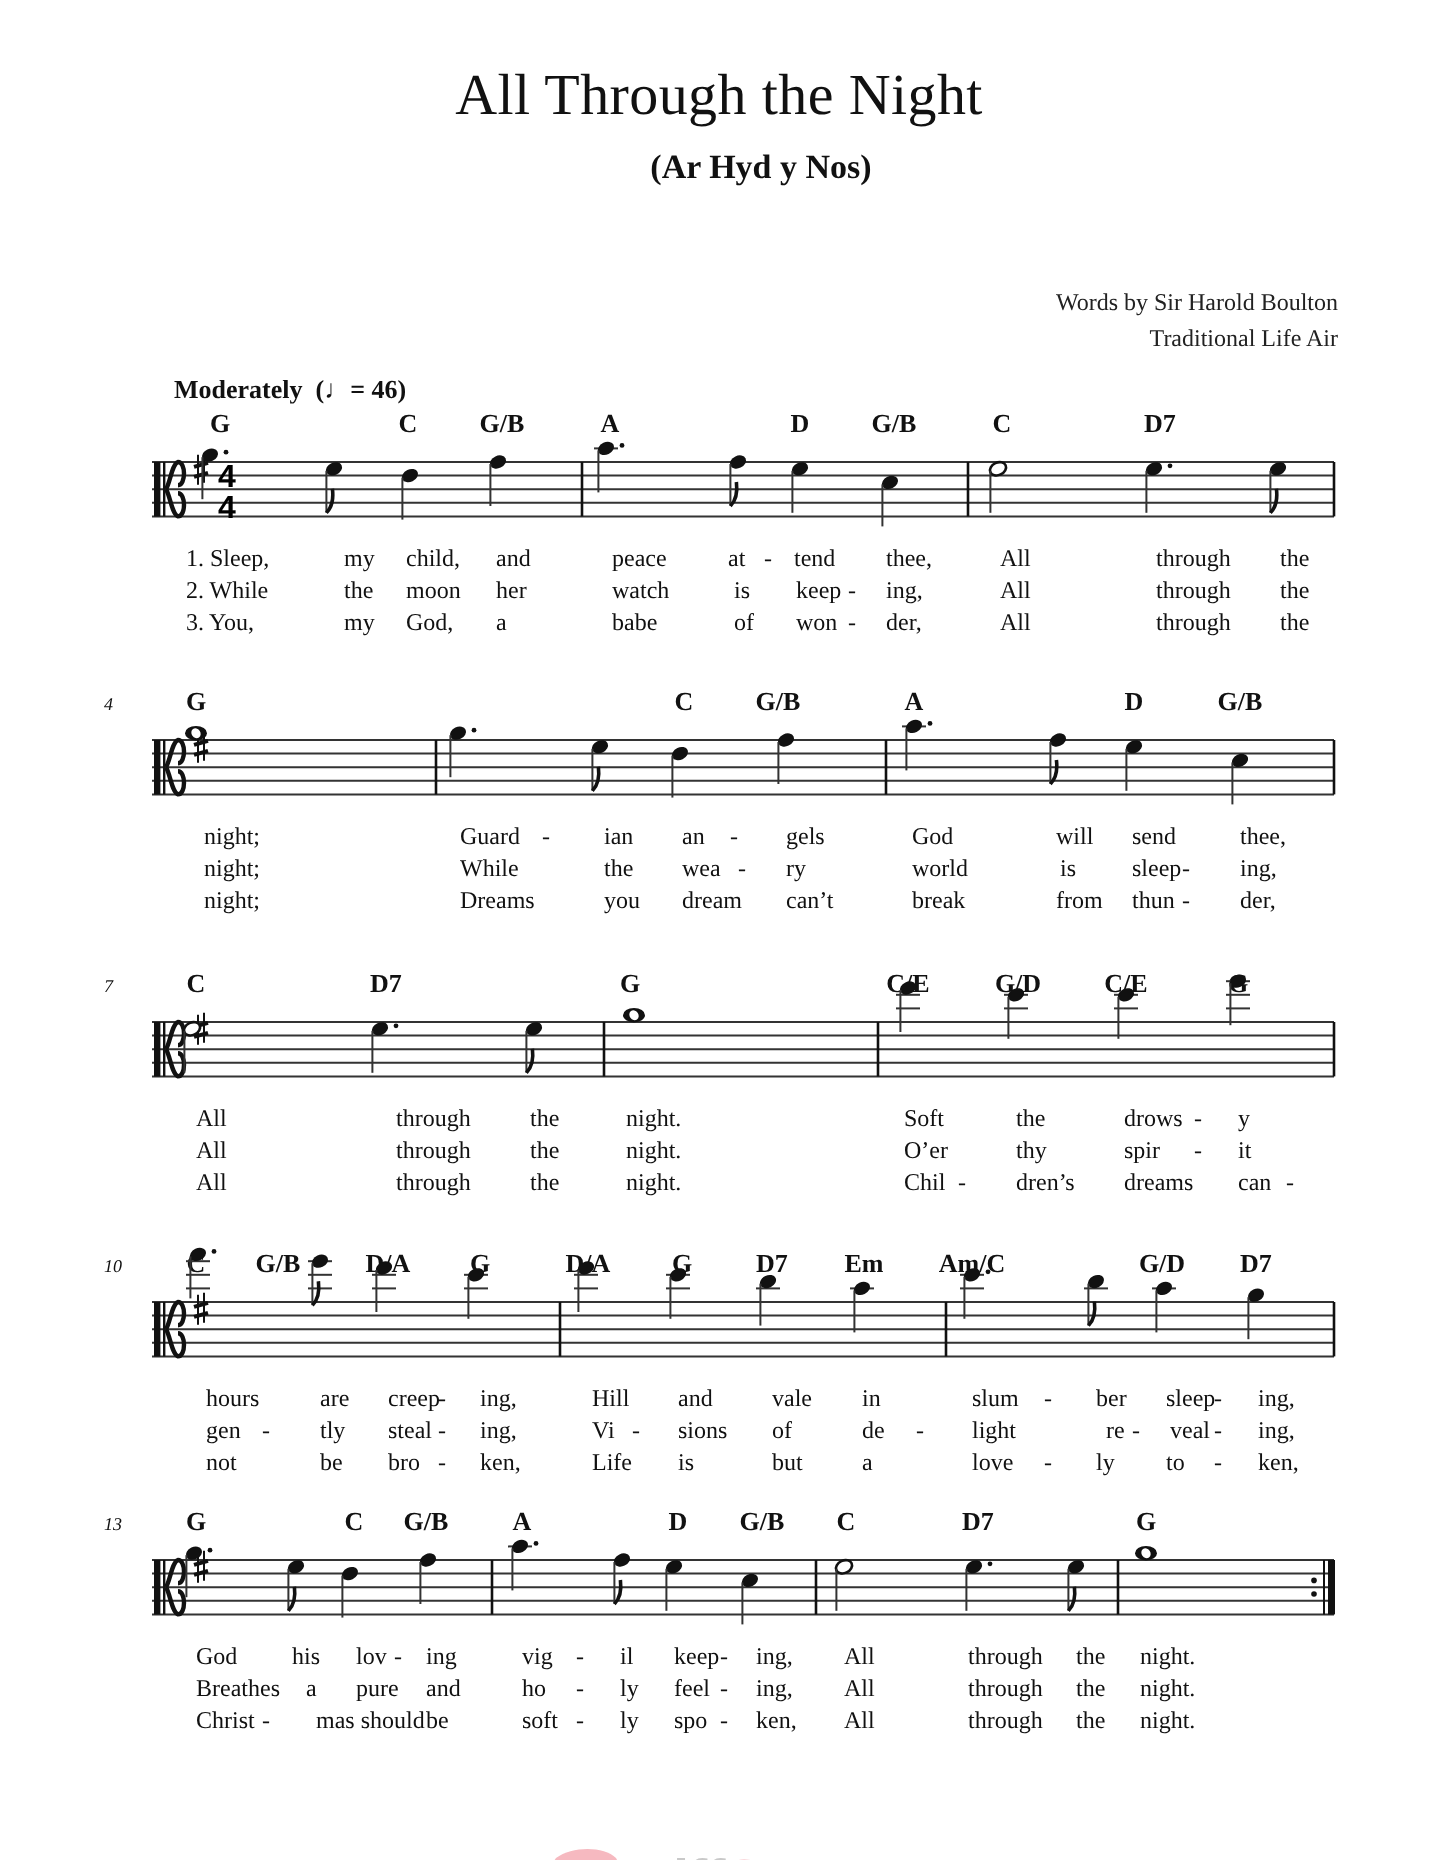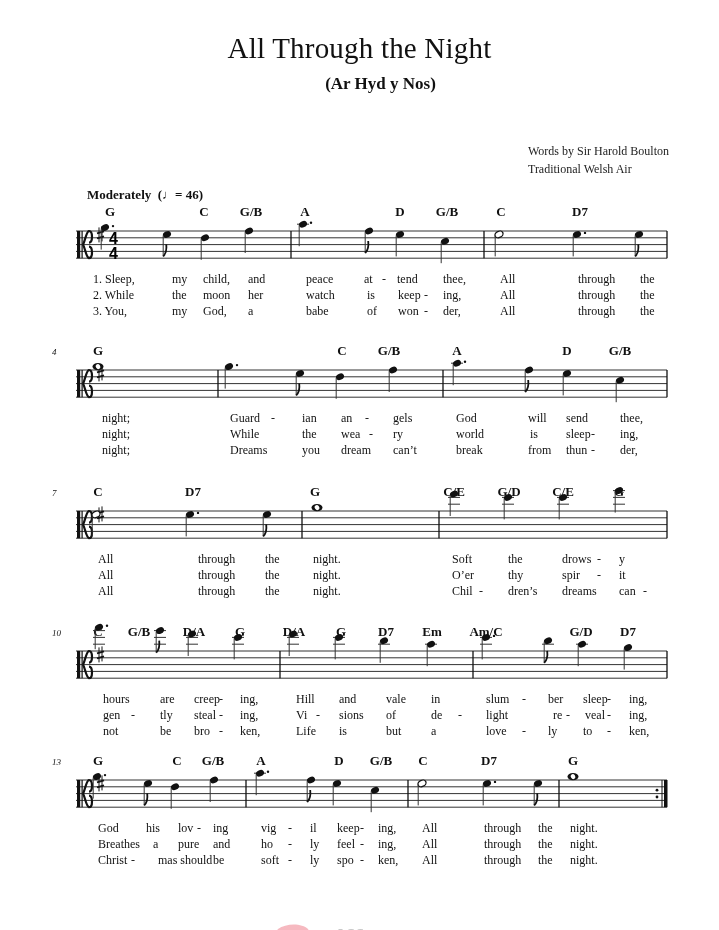--- a/index.html
+++ b/index.html
@@ -1,37 +1,37 @@
 <!DOCTYPE html>
 <html><head>
 <meta charset="utf-8">
 <style>
   html,body{margin:0;padding:0;background:#ffffff;}
   body{width:719px;height:930px;position:relative;overflow:hidden;font-family:"Liberation Serif","DejaVu Serif",serif;color:#111;}
   .title{position:absolute;left:0;width:719px;top:32px;text-align:center;font-size:29px;font-weight:normal;letter-spacing:0.2px;}
   .subtitle{position:absolute;left:0;width:719px;top:74px;text-align:center;font-size:17px;font-weight:bold;padding-left:21px;}
-  .credits{position:absolute;right:50px;top:142px;text-align:left;font-size:12px;line-height:18px;color:#222;}
+  .credits{position:absolute;right:50px;top:142px;text-align:right;font-size:12px;line-height:18px;color:#222;}
   .tempo{position:absolute;left:87px;top:187px;font-size:13px;font-weight:bold;}
   .tempo .note{font-weight:normal;}
   svg#score{position:absolute;left:0;top:0;}
   .chord{font-family:"Liberation Serif",serif;font-weight:bold;font-size:13px;fill:#111;}
   .lyric{font-family:"Liberation Serif",serif;font-size:12px;fill:#111;}
   .mnum{font-family:"Liberation Serif",serif;font-style:italic;font-size:9px;fill:#111;}
   .logo{position:absolute;left:272px;top:883px;width:180px;height:40px;margin-top:40px;}
   .logo-text{position:absolute;left:44px;top:2px;font-family:"Liberation Sans",sans-serif;font-weight:bold;font-size:29px;color:#c9c9c9;letter-spacing:-0.5px;}
   .logo-text .spot{color:#f6b9c0;}
 </style>
 </head>
 <body>
 
 <div class="title">All Through the Night</div>
 <div class="subtitle">(Ar Hyd y Nos)</div>
 <div class="credits">
   <div>Words by Sir Harold Boulton</div>
-  <div>Traditional Welsh Air</div>
+  <div>Traditional Life Air</div>
 </div>
 <div class="tempo">
   <span>Moderately</span>&nbsp;
   <span>(</span><span class="note">♩</span><span>= 46)</span>
 </div>
 
 <svg id="score" width="719" height="930">
     <g>
       <line x1="76" x2="667" y1="231" y2="231" stroke="#333" stroke-width="1"></line>
       <line x1="76" x2="667" y1="237.8" y2="237.8" stroke="#333" stroke-width="1"></line>

